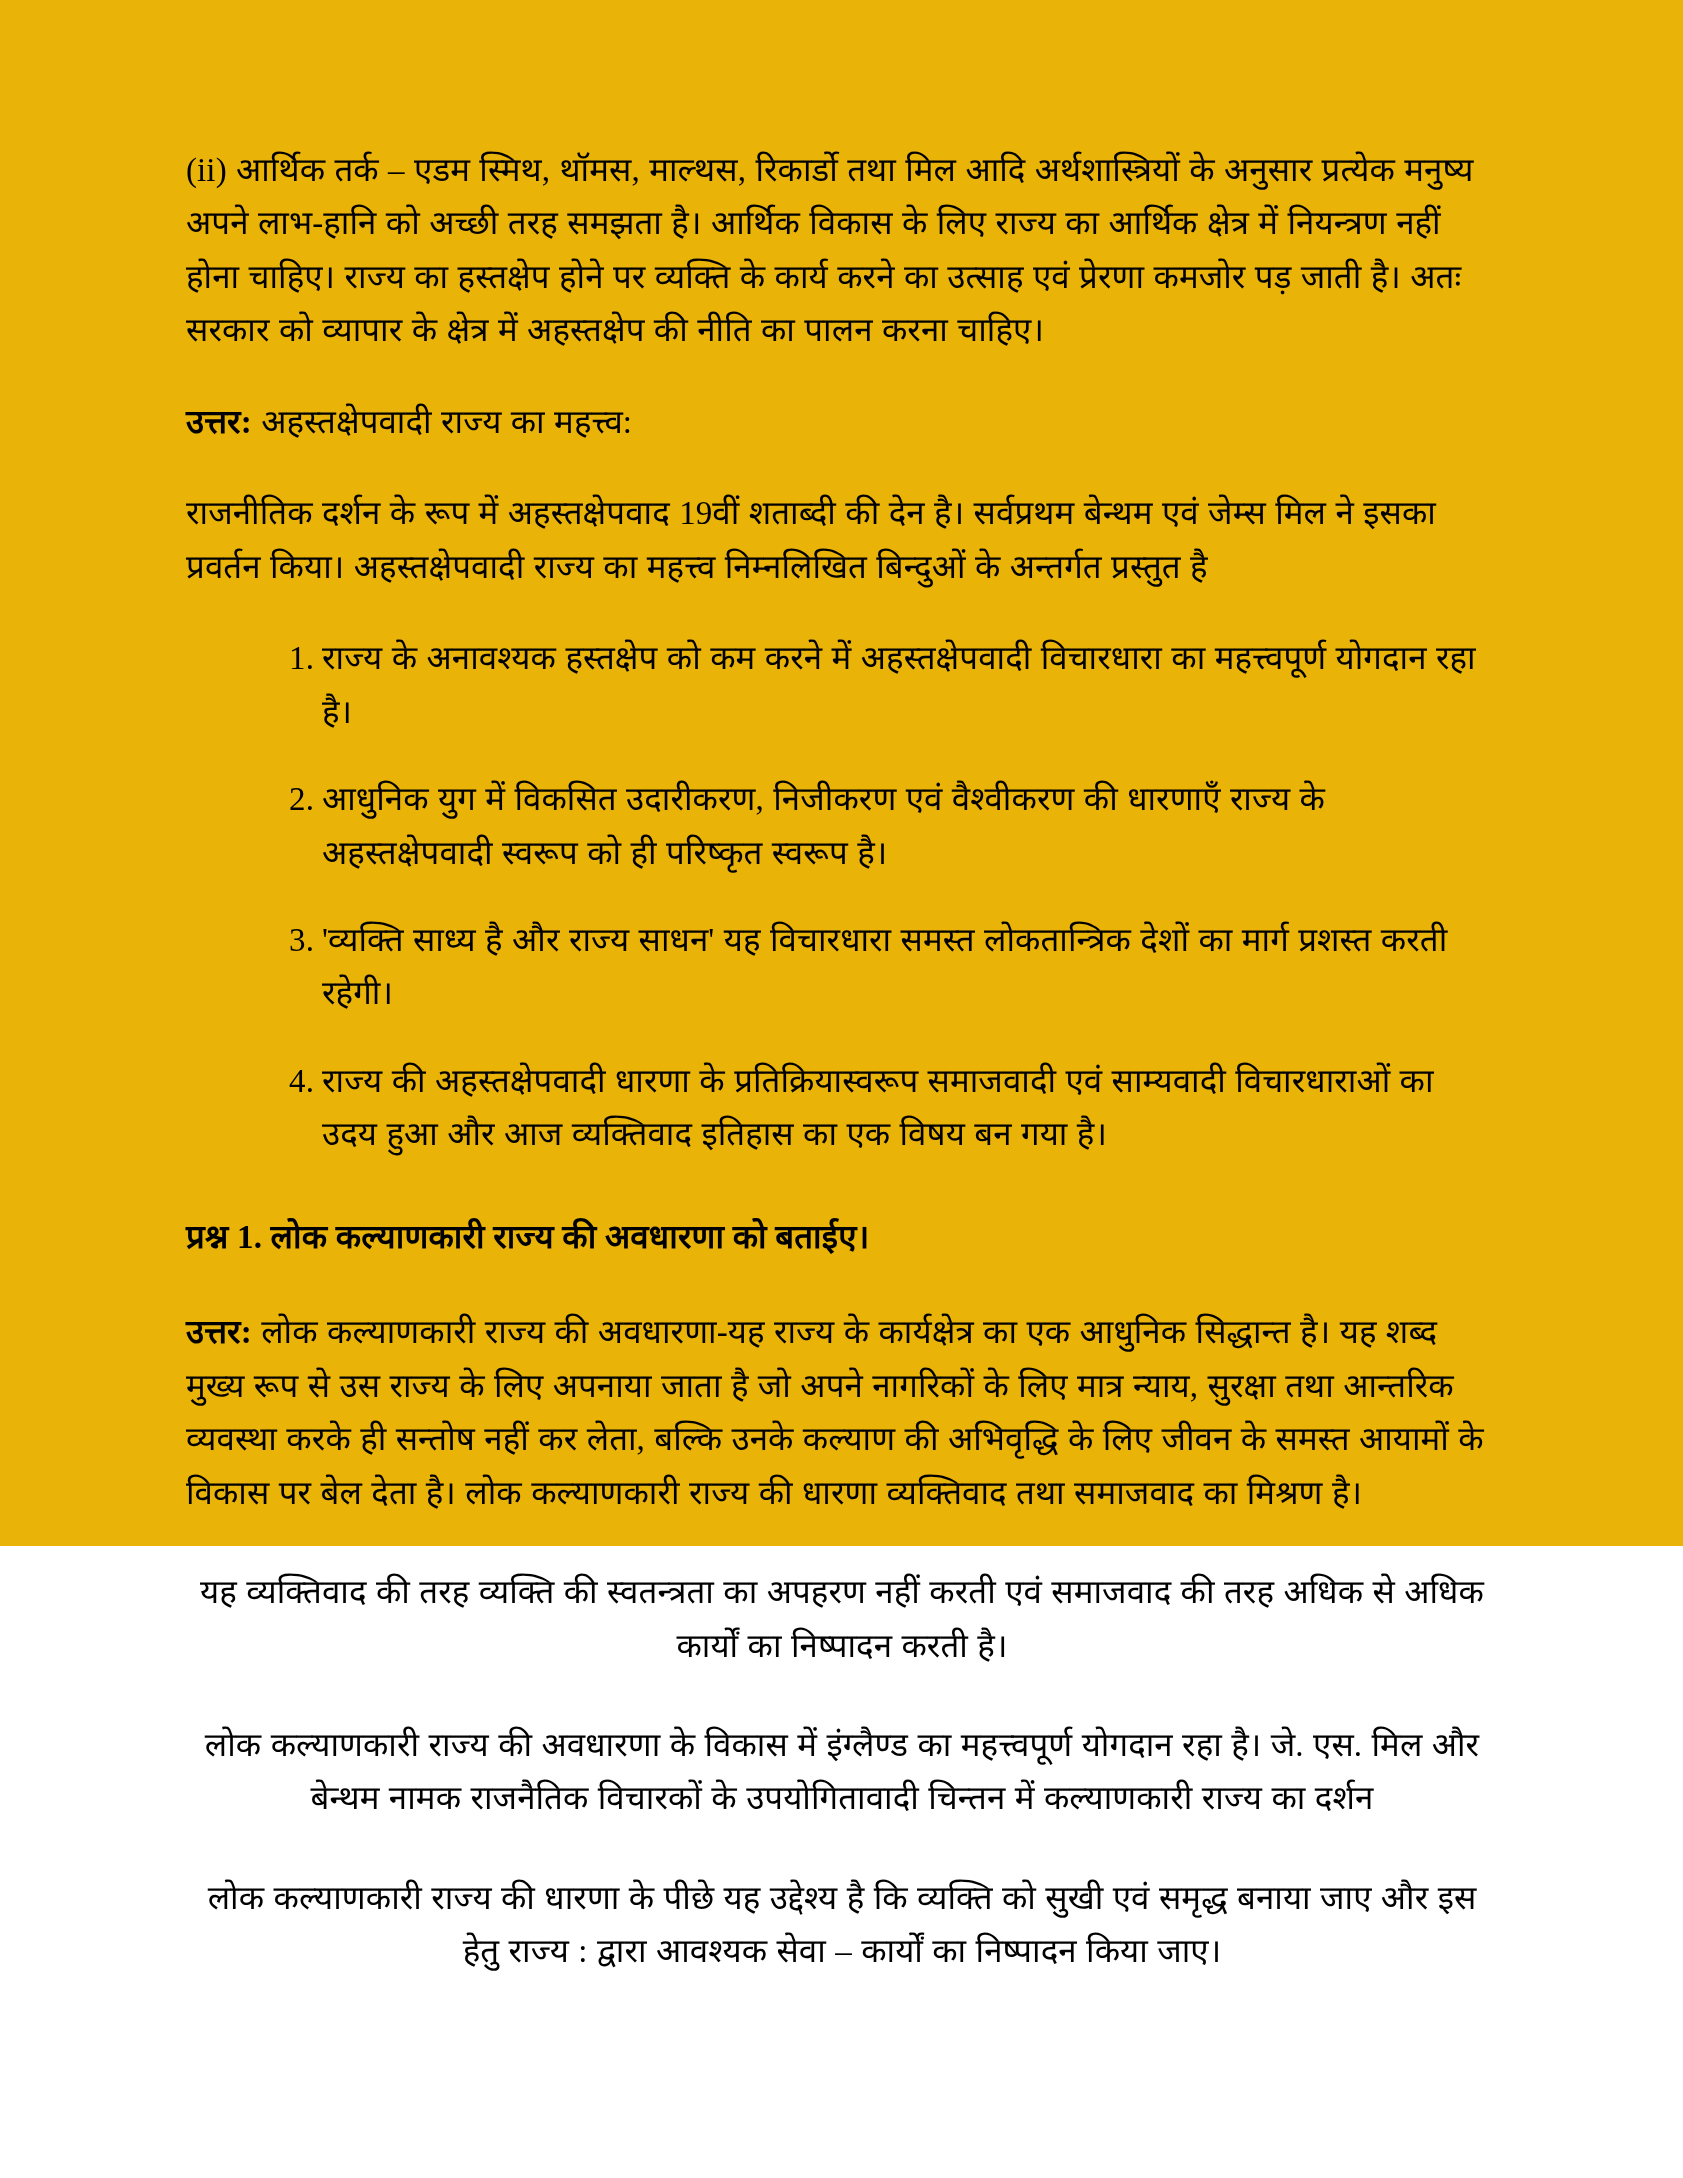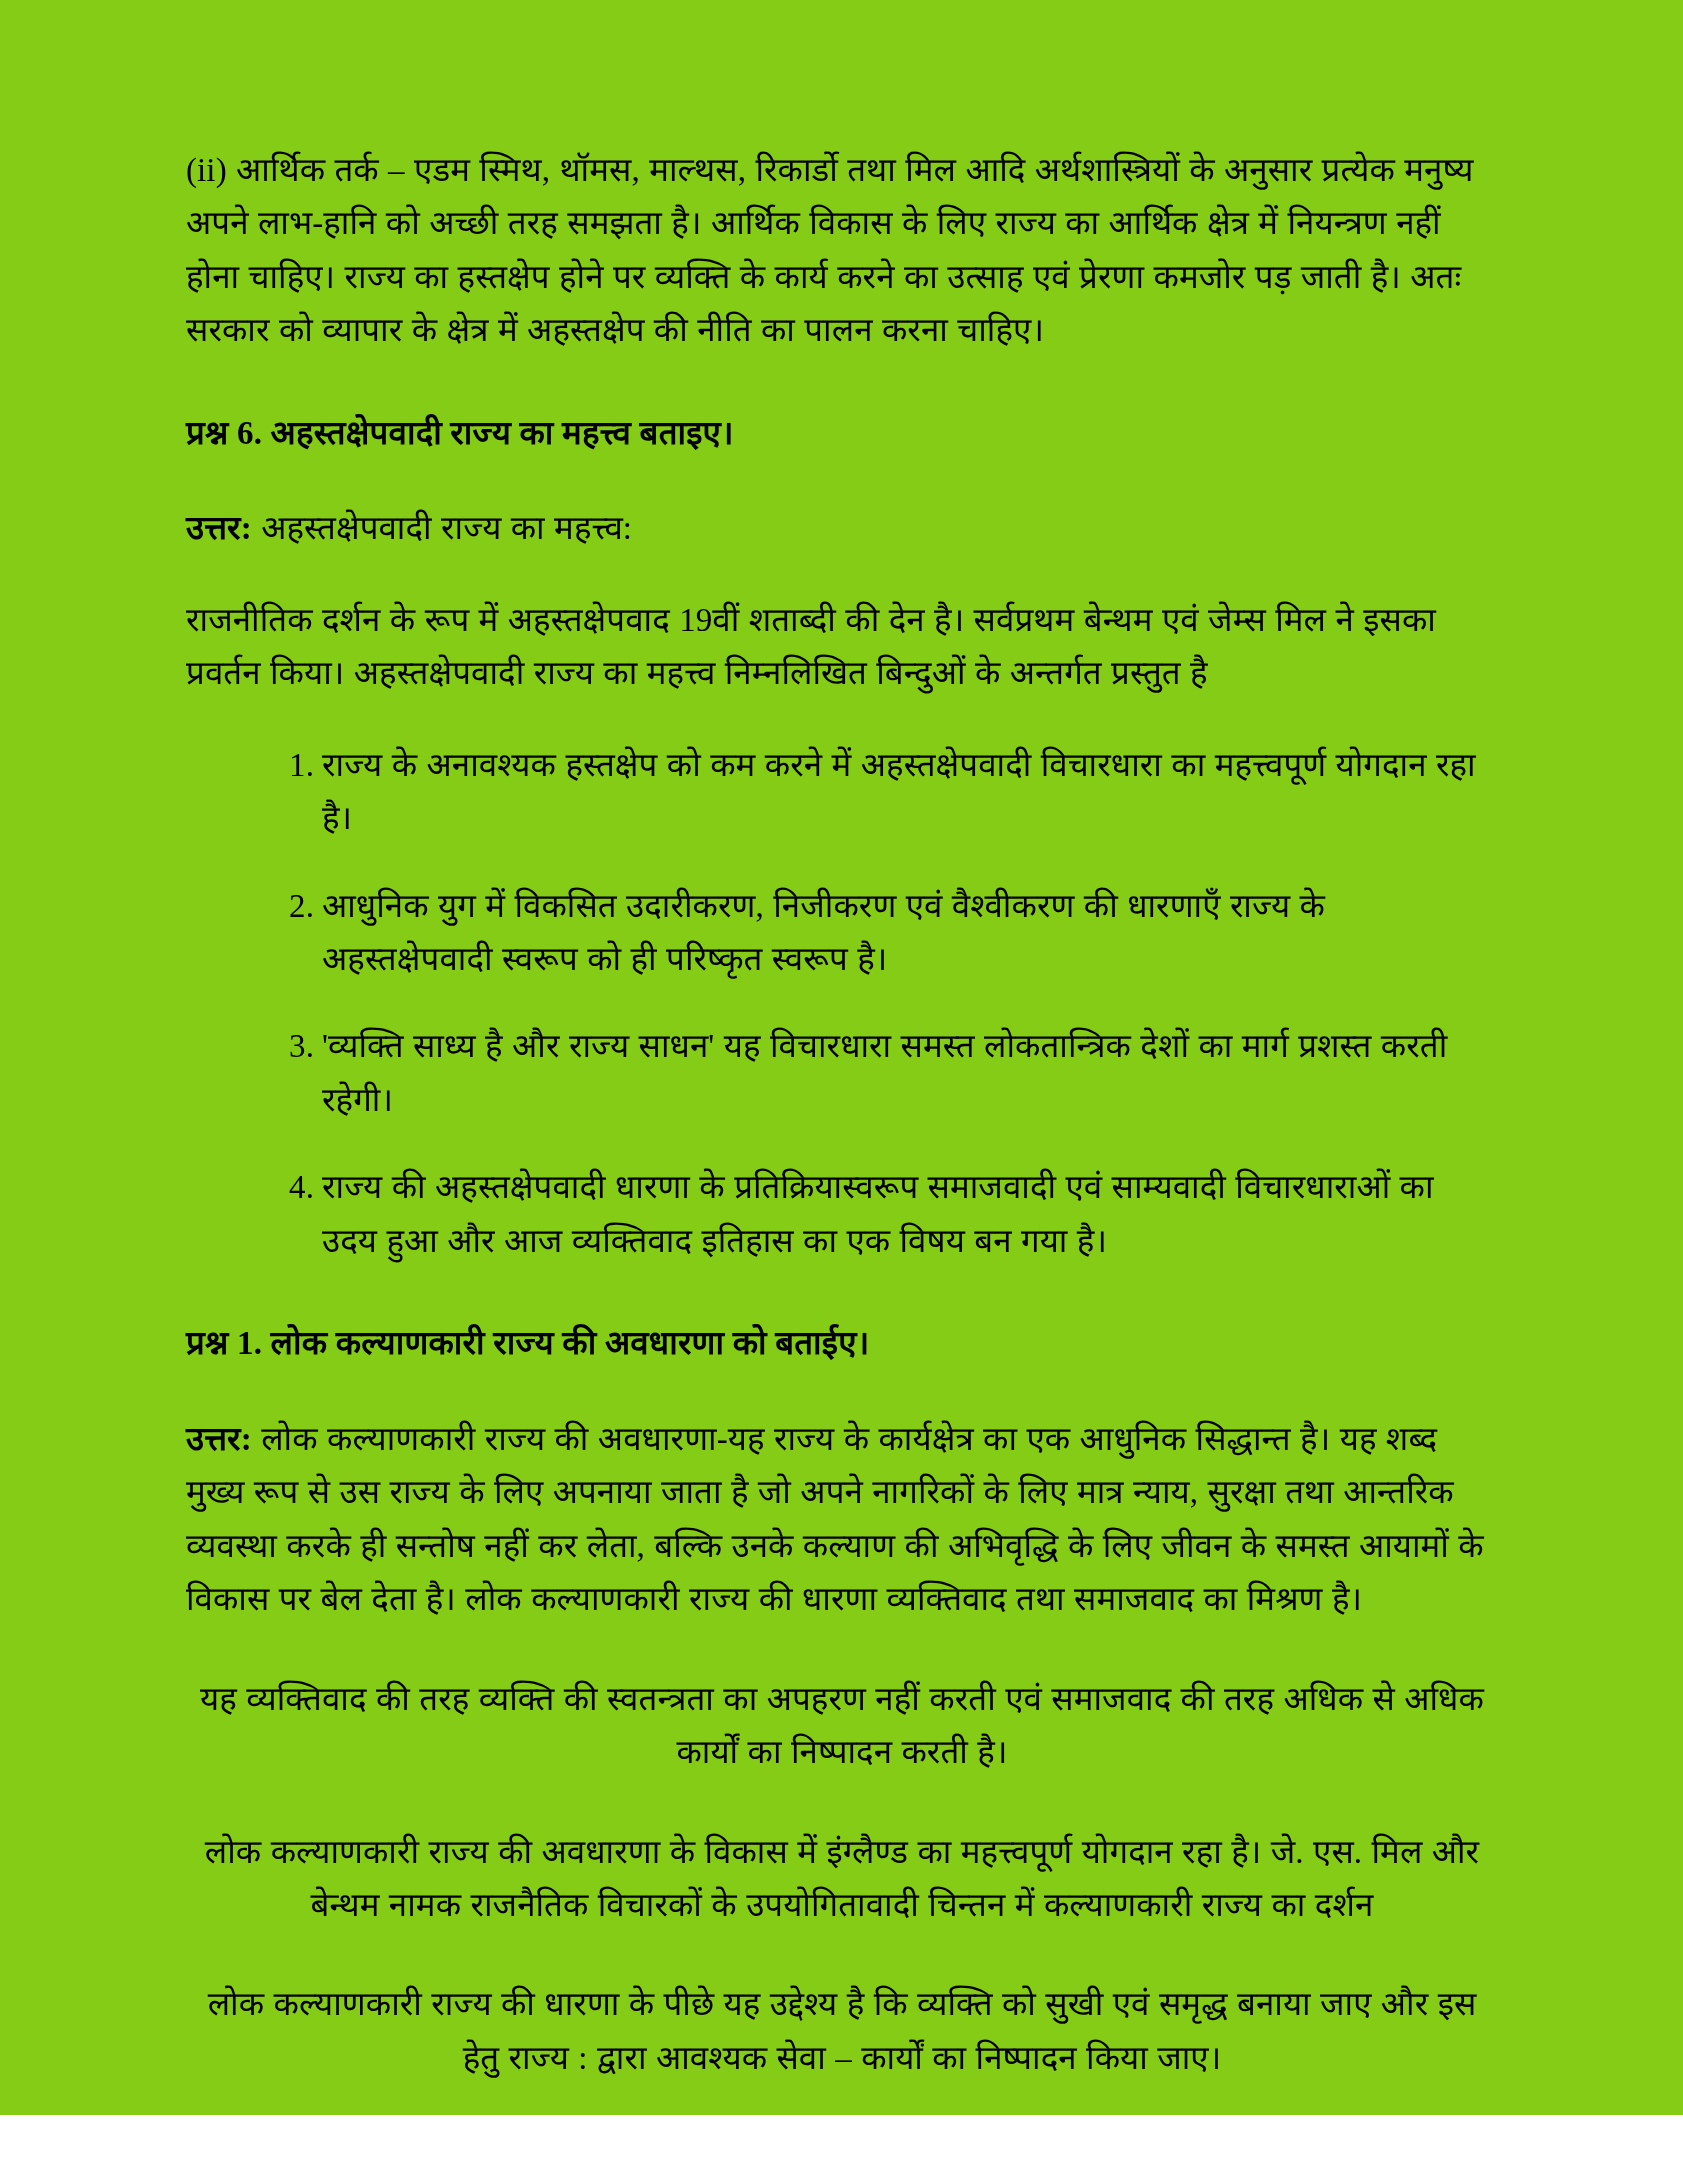--- a/index.html
+++ b/index.html
@@ -10,22 +10,22 @@
   body {
     width: 1683px;
     height: 2178px;
     font-family: "Liberation Serif", "DejaVu Serif", serif;
     color: #000000;
     overflow: hidden;
   }
   .page {
     position: relative;
     width: 1683px;
-    height: 2115px;
-    background: #84cc16;
+    height: 1546px;
+    background: #eab308;
     box-sizing: border-box;
     padding: 144px 183px 0 186px;
   }
   .content {
     width: 1312px;
   }
   
   .para {
     font-size: 33px;
     line-height: 1.62;
@@ -87,21 +87,20 @@
   }
 </style>
 </head>
 <body>
 
 <div class="page">
   <div class="content">
 
     <p class="para">(ii) आर्थिक तर्क – एडम स्मिथ, थॉमस, माल्थस, रिकार्डो तथा मिल आदि अर्थशास्त्रियों के अनुसार प्रत्येक मनुष्य अपने लाभ-हानि को अच्छी तरह समझता है। आर्थिक विकास के लिए राज्य का आर्थिक क्षेत्र में नियन्त्रण नहीं होना चाहिए। राज्य का हस्तक्षेप होने पर व्यक्ति के कार्य करने का उत्साह एवं प्रेरणा कमजोर पड़ जाती है। अतः सरकार को व्यापार के क्षेत्र में अहस्तक्षेप की नीति का पालन करना चाहिए।</p>
 
-    <h2 class="qheading">प्रश्न 6. अहस्तक्षेपवादी राज्य का महत्त्व बताइए।</h2>
 
     <p class="para"><span class="answer-lead">उत्तर:</span><span> अहस्तक्षेपवादी राज्य का महत्त्व:</span></p>
 
     <p class="para">राजनीतिक दर्शन के रूप में अहस्तक्षेपवाद 19वीं शताब्दी की देन है। सर्वप्रथम बेन्थम एवं जेम्स मिल ने इसका प्रवर्तन किया। अहस्तक्षेपवादी राज्य का महत्त्व निम्नलिखित बिन्दुओं के अन्तर्गत प्रस्तुत है</p>
 
     <ol class="points">
       <li>राज्य के अनावश्यक हस्तक्षेप को कम करने में अहस्तक्षेपवादी विचारधारा का महत्त्वपूर्ण योगदान रहा है।</li>
       <li>आधुनिक युग में विकसित उदारीकरण, निजीकरण एवं वैश्वीकरण की धारणाएँ राज्य के अहस्तक्षेपवादी स्वरूप को ही परिष्कृत स्वरूप है।</li>
       <li>'व्यक्ति साध्य है और राज्य साधन' यह विचारधारा समस्त लोकतान्त्रिक देशों का मार्ग प्रशस्त करती रहेगी।</li>
       <li>राज्य की अहस्तक्षेपवादी धारणा के प्रतिक्रियास्वरूप समाजवादी एवं साम्यवादी विचारधाराओं का उदय हुआ और आज व्यक्तिवाद इतिहास का एक विषय बन गया है।</li>

